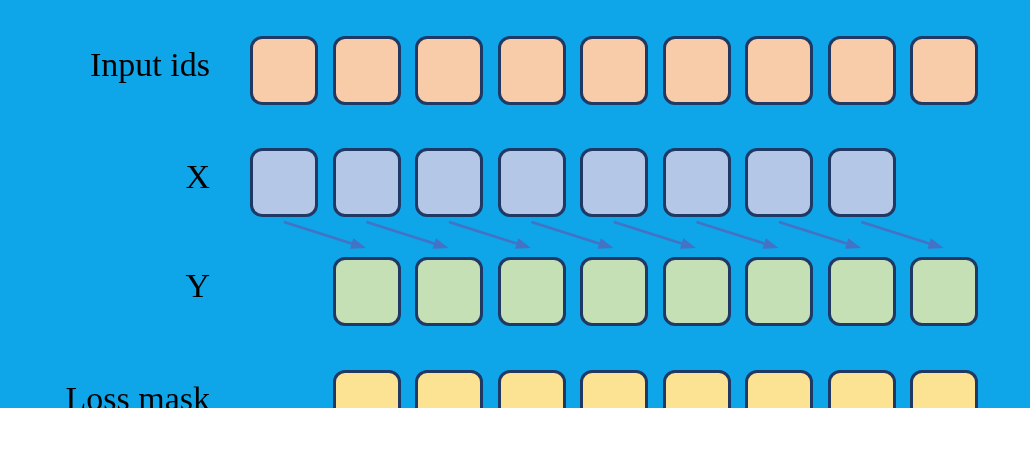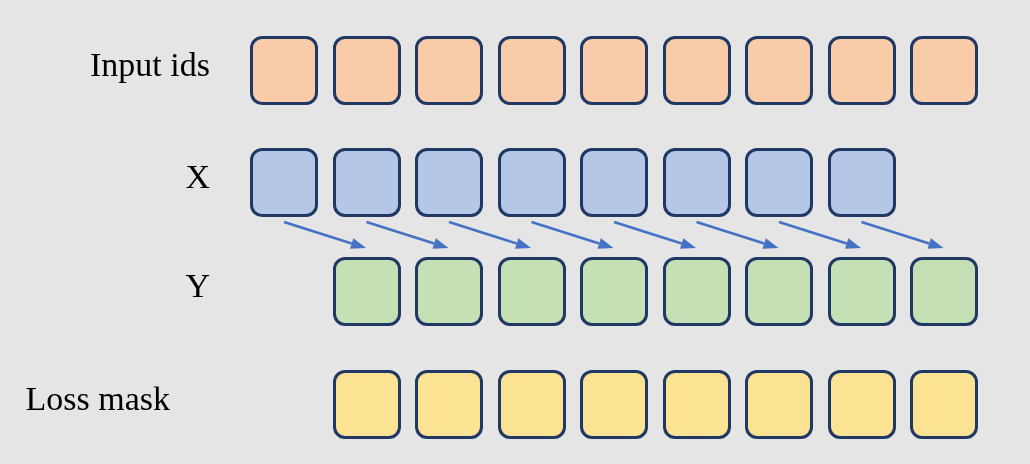--- a/index.html
+++ b/index.html
@@ -3,22 +3,22 @@
 <meta charset="utf-8">
 <style>
   html, body {
     margin: 0;
     padding: 0;
     background: #ffffff;
   }
   #canvas {
     position: relative;
     width: 1030px;
-    height: 464px;
-    background: #e5e5e5;
+    height: 408px;
+    background: #0ea5e9;
     overflow: hidden;
     font-family: "Liberation Serif", "DejaVu Serif", serif;
   }
   .row-label {
     position: absolute;
     right: 0;
     text-align: right;
     color: #000000;
     font-size: 34px;
     line-height: 1;
@@ -41,21 +41,21 @@
   }
 </style>
 </head>
 <body>
 
 <div id="canvas">
   <div id="labels">
       <div class="row-label" style="right: 820px; top: 48px;">Input ids</div>
       <div class="row-label" style="right: 820px; top: 160px;">X</div>
       <div class="row-label" style="right: 820px; top: 269px;">Y</div>
-      <div class="row-label" style="right: 860px; top: 382px;">Loss mask</div>
+      <div class="row-label" style="right: 820px; top: 382px;">Loss mask</div>
     </div>
   <div id="boxes">
       <div class="token-box" style="left: 250px; top: 36px; width: 68px; height: 69px; background: rgb(248, 204, 169); border-color: rgb(31, 56, 100); border-width: 3px; border-radius: 12px;"></div>
       <div class="token-box" style="left: 332.5px; top: 36px; width: 68px; height: 69px; background: rgb(248, 204, 169); border-color: rgb(31, 56, 100); border-width: 3px; border-radius: 12px;"></div>
       <div class="token-box" style="left: 415px; top: 36px; width: 68px; height: 69px; background: rgb(248, 204, 169); border-color: rgb(31, 56, 100); border-width: 3px; border-radius: 12px;"></div>
       <div class="token-box" style="left: 497.5px; top: 36px; width: 68px; height: 69px; background: rgb(248, 204, 169); border-color: rgb(31, 56, 100); border-width: 3px; border-radius: 12px;"></div>
       <div class="token-box" style="left: 580px; top: 36px; width: 68px; height: 69px; background: rgb(248, 204, 169); border-color: rgb(31, 56, 100); border-width: 3px; border-radius: 12px;"></div>
       <div class="token-box" style="left: 662.5px; top: 36px; width: 68px; height: 69px; background: rgb(248, 204, 169); border-color: rgb(31, 56, 100); border-width: 3px; border-radius: 12px;"></div>
       <div class="token-box" style="left: 745px; top: 36px; width: 68px; height: 69px; background: rgb(248, 204, 169); border-color: rgb(31, 56, 100); border-width: 3px; border-radius: 12px;"></div>
       <div class="token-box" style="left: 827.5px; top: 36px; width: 68px; height: 69px; background: rgb(248, 204, 169); border-color: rgb(31, 56, 100); border-width: 3px; border-radius: 12px;"></div>

